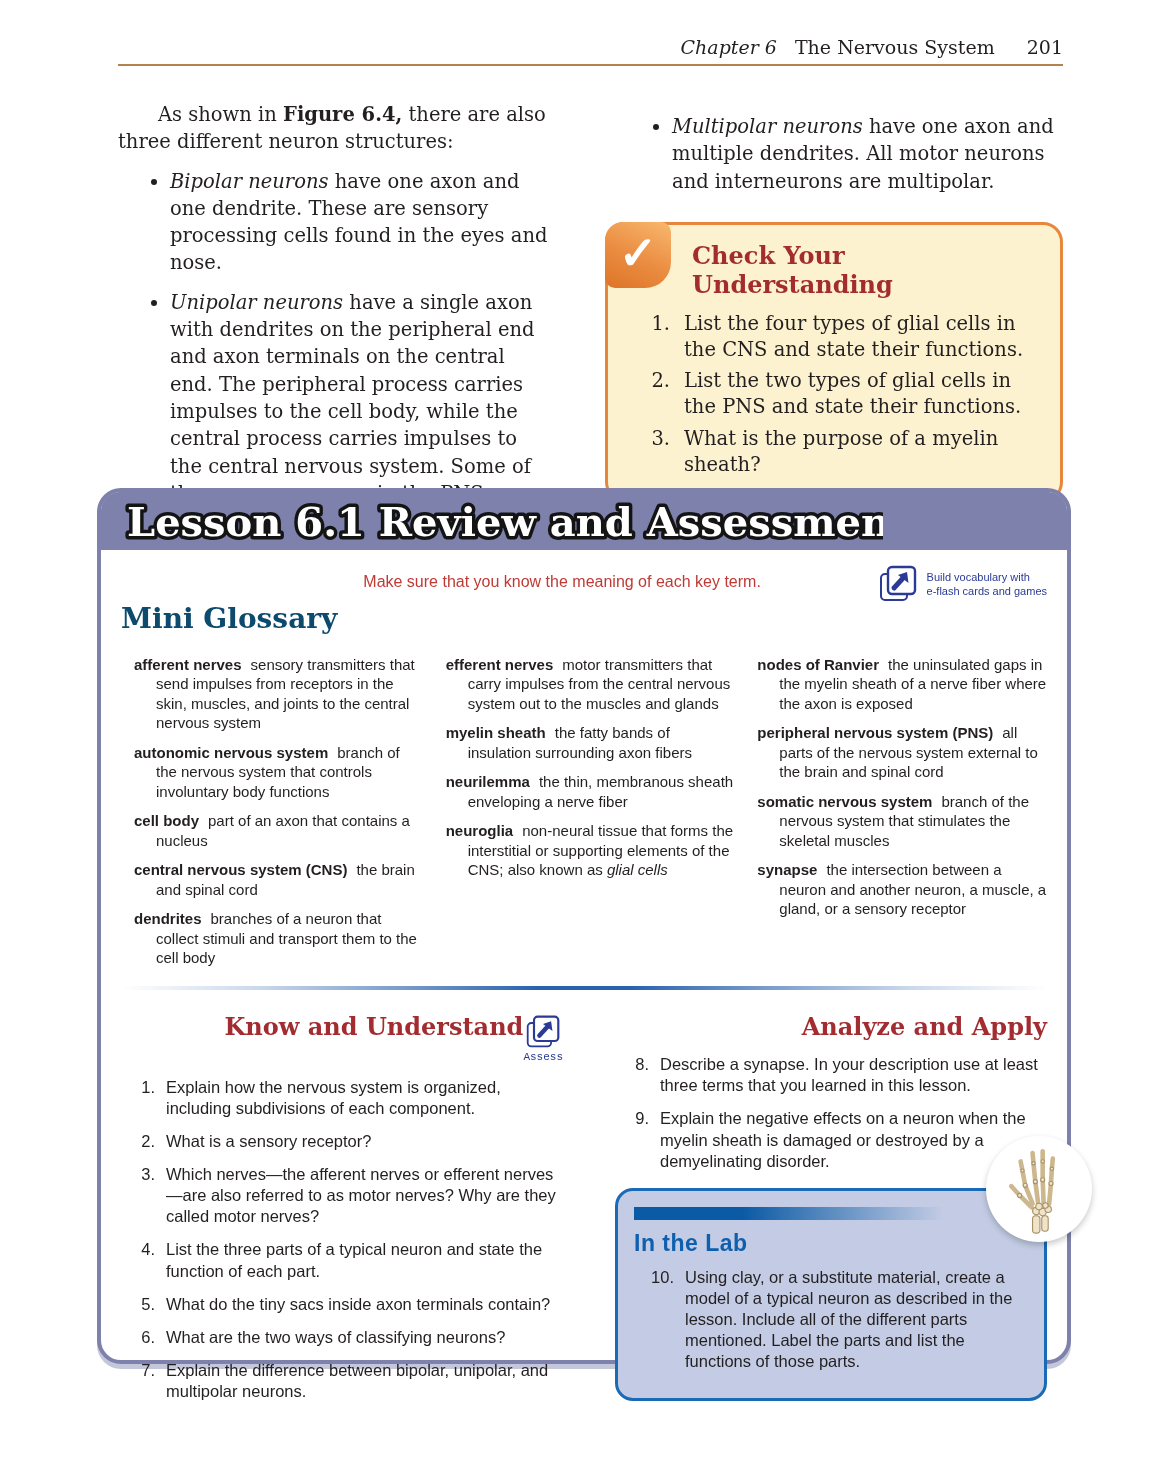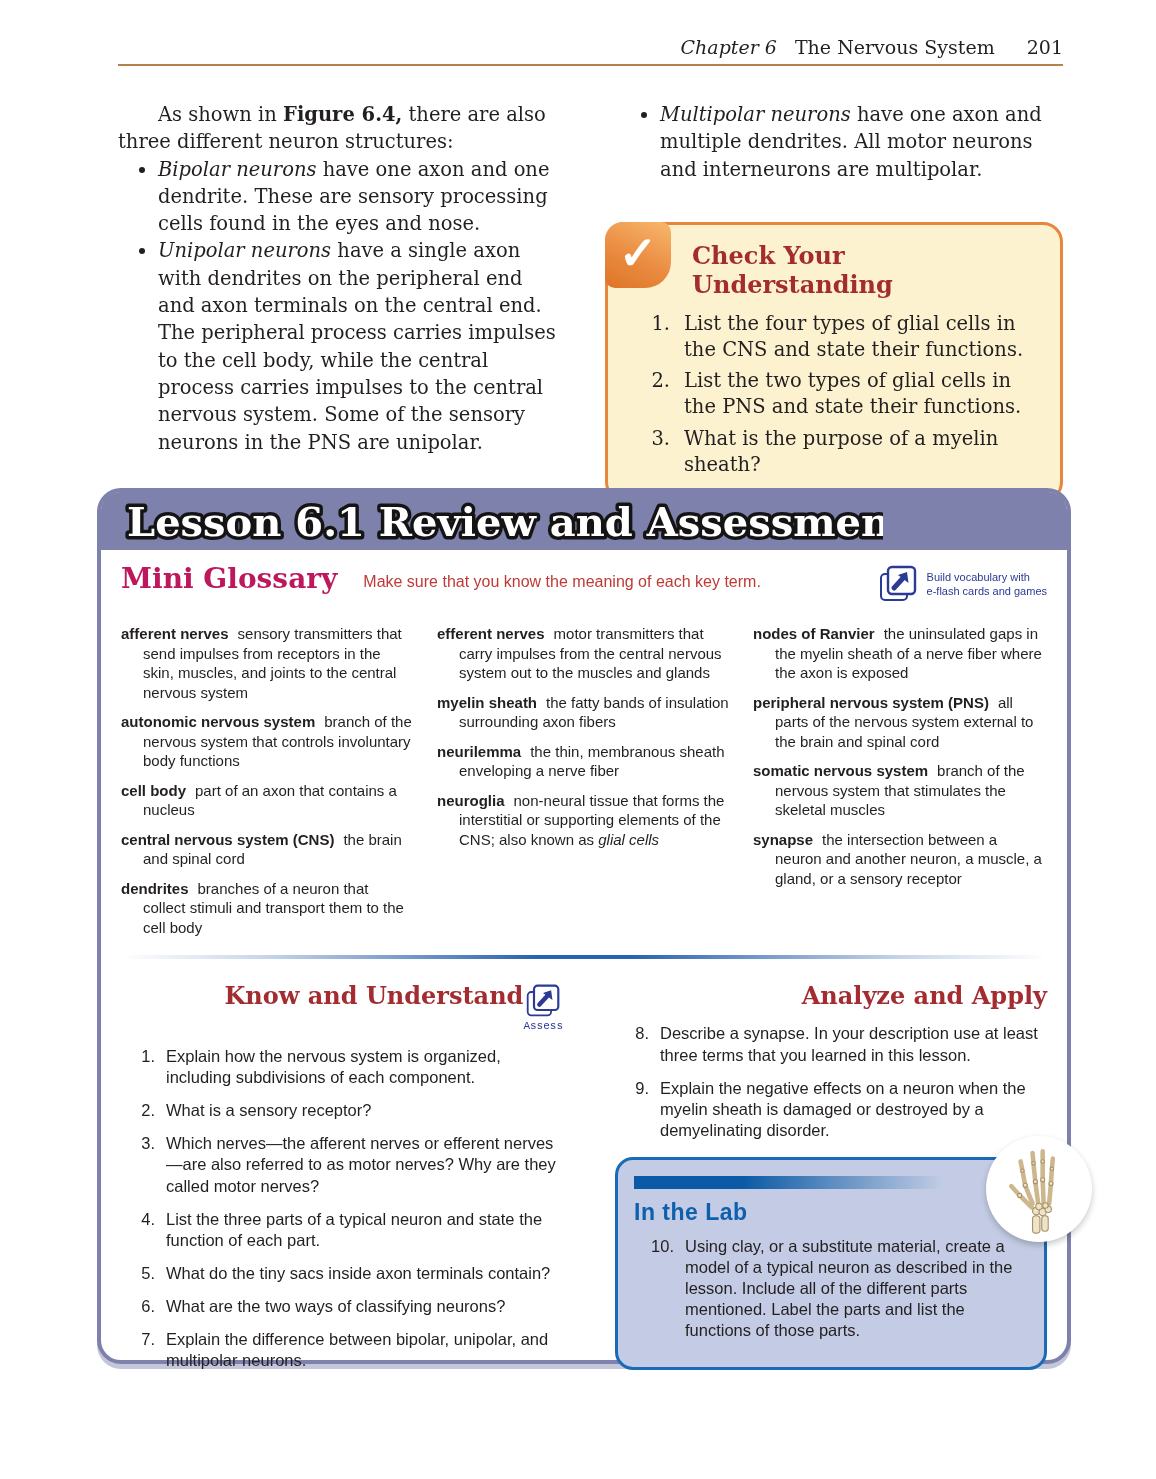--- a/index.html
+++ b/index.html
@@ -14,21 +14,21 @@
   .page-header .pagenum{margin-left:26px;}
   .header-rule{position:absolute;top:64px;left:118px;width:945px;height:2px;background:#b5824f;}
 
   
   .intro-col{position:absolute;top:101px;font-size:19.5px;line-height:1.4;}
   .intro-left{left:118px;width:442px;}
   .intro-right{left:620px;width:446px;}
   .intro-para{margin:0;text-indent:40px;}
   .intro-para b{font-weight:bold;}
   ul.bullets{margin:0;padding-left:40px;list-style:disc;}
-  ul.bullets li{margin:0;}
+  ul.bullets li{margin:12px;}
   ul.bullets i{font-style:italic;}
 
   
   .check-box{
     position:absolute;left:605px;top:222px;width:458px;box-sizing:border-box;
     background:#fcf2d0;border:3px solid #e8873c;border-radius:20px;
     padding:14px 18px 16px 20px;
   }
   .check-badge{
     position:absolute;top:-3px;left:-3px;width:66px;height:66px;
@@ -52,25 +52,25 @@
     display:flex;align-items:center;padding-left:22px;box-sizing:border-box;
   }
   .review-banner svg text{
     font-family:"DejaVu Serif", serif;font-weight:bold;font-size:40px;
     fill:#ffffff;stroke:#141414;stroke-width:7px;paint-order:stroke;stroke-linejoin:round;
   }
   .review-content{padding:0 20px;}
 
   
   .glossary-header{display:flex;align-items:flex-start;margin-top:14px;}
-  .glossary-title{color:#be185d;font-size:28px;font-weight:bold;line-height:1.1;}
+  .glossary-title{color:#0c4a6e;font-size:28px;font-weight:bold;line-height:1.1;margin-top:40px;}
   .glossary-subtitle{font-family:"Liberation Sans", sans-serif;font-size:16px;color:#bf3a35;margin:9px 0 0 26px;}
   .eflash{margin-left:auto;display:flex;align-items:center;gap:9px;cursor:pointer;}
   .eflash-text{font-family:"Liberation Sans", sans-serif;font-size:11px;line-height:1.3;color:#2b3a94;}
-  .glossary-cols{display:flex;gap:22px;margin-top:20px;font-family:"Liberation Sans", sans-serif;font-size:15px;line-height:1.3;}
+  .glossary-cols{display:flex;gap:22px;margin-top:20px;font-family:"Liberation Sans", sans-serif;font-size:15px;line-height:1.3;margin-left:13px;}
   .glossary-col{flex:1;}
   .entry{margin:0 0 10px;padding-left:22px;text-indent:-22px;}
   .entry b{margin-right:9px;}
   .entry em{font-style:italic;}
 
   .divider{
     height:4px;margin-top:8px;
     background:linear-gradient(90deg,rgba(42,98,174,0) 0%,rgba(42,98,174,.25) 15%,#2a62ae 45%,#2a62ae 55%,rgba(42,98,174,.25) 85%,rgba(42,98,174,0) 100%);
   }
 

